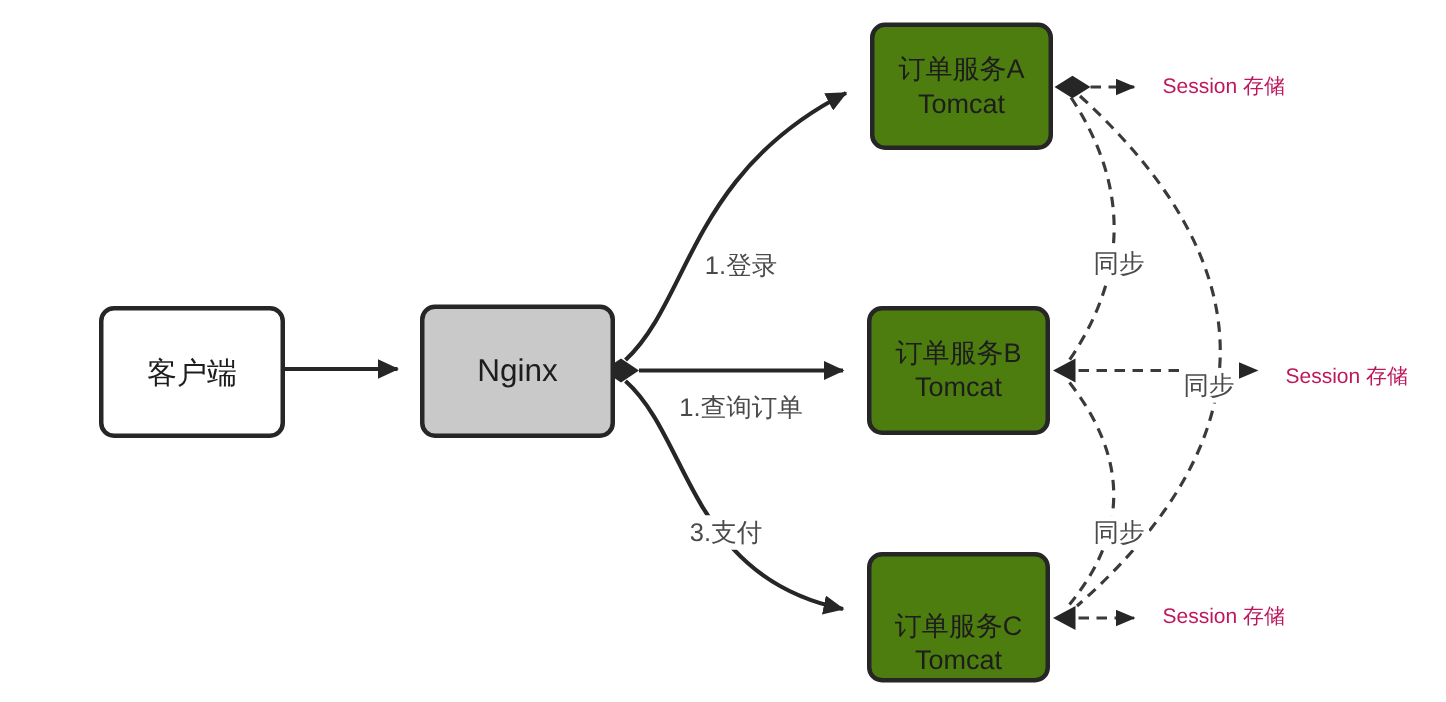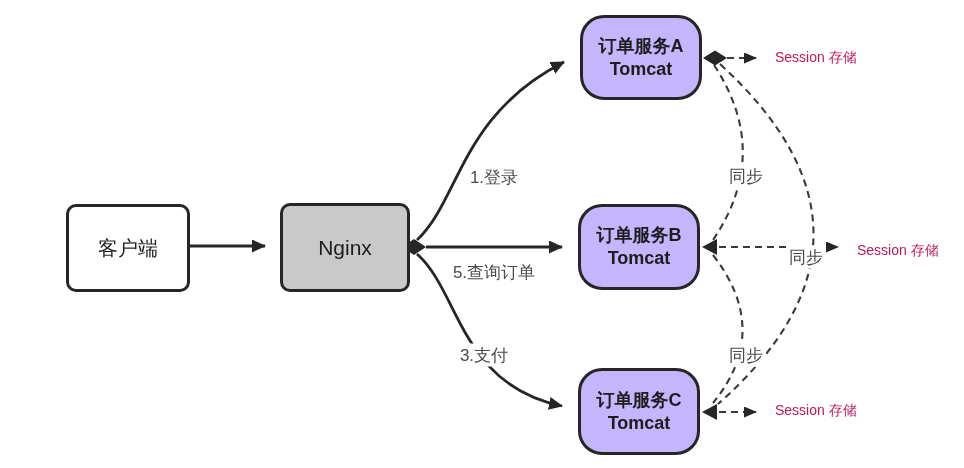--- a/index.html
+++ b/index.html
@@ -39,29 +39,28 @@
     background: #ffffff;
     font-size: 20px;
   }
   .node-nginx {
     left: 280px; top: 203px; width: 130px; height: 89px;
     background: #c9c9c9;
     font-size: 21px;
   }
   .node-service {
     width: 122px; height: 86px;
-    background: #c4b5fd;
-    font-weight: bold;
+    background: #4d7c0f;
+    font-weight: normal;
     font-size: 18px;
     line-height: 23px;
-    border-radius: 24px;
   }
   .node-service-a { left: 580px; top: 15px; height: 85px; }
   .node-service-b { left: 578px; top: 204px; }
-  .node-service-c { left: 578px; top: 368px; height: 87px; }
+  .node-service-c { left: 578px; top: 368px; height: 87px; justify-content: flex-end; }
 
   .edge-label {
     position: absolute;
     transform: translate(-50%, -50%);
     background: #ffffff;
     padding: 0 3px;
     color: #4a4a4a;
     font-size: 17px;
     white-space: nowrap;
     margin-top: 24px;
@@ -144,21 +143,21 @@
     <span>订单服务B</span>
     <span>Tomcat</span>
   </div>
 
   <div class="node node-service node-service-c">
     <span>订单服务C</span>
     <span>Tomcat</span>
   </div>
 
   <div class="edge-label lbl-login">1.登录</div>
-  <div class="edge-label lbl-query">5.查询订单</div>
+  <div class="edge-label lbl-query">1.查询订单</div>
   <div class="edge-label lbl-pay">3.支付</div>
 
   <div class="edge-label lbl-sync-1">同步</div>
   <div class="edge-label lbl-sync-2">同步</div>
   <div class="edge-label lbl-sync-3">同步</div>
 
   <div class="session-label session-top">Session 存储</div>
   <div class="session-label session-mid">Session 存储</div>
   <div class="session-label session-bottom">Session 存储</div>
 

